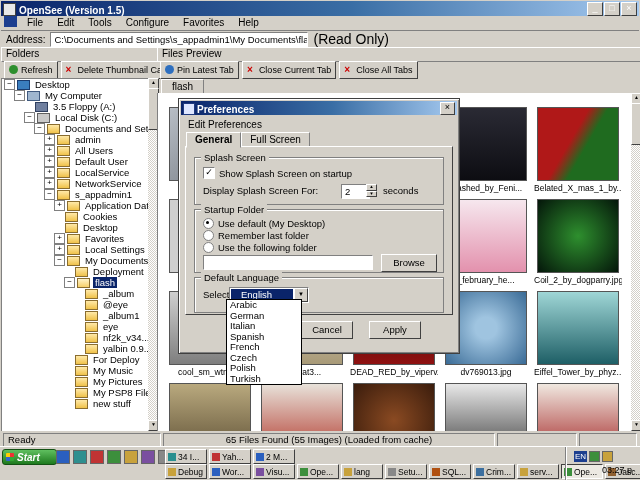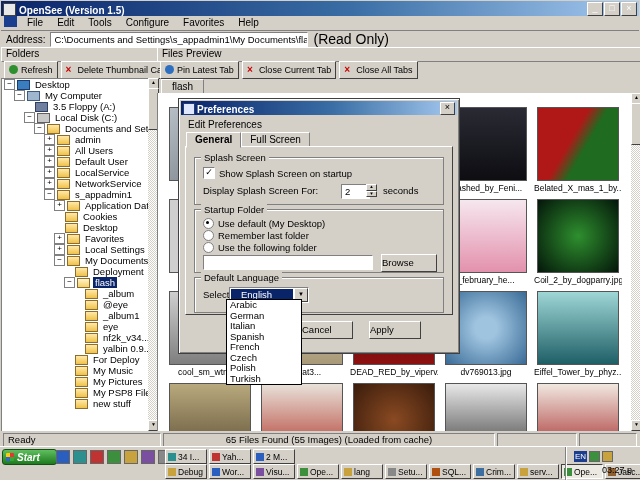--- a/index.html
+++ b/index.html
@@ -108,21 +108,21 @@
     font-size:9px;line-height:9px;text-align:center;flex:none;}
   .radio{width:9px;height:9px;border-radius:50%;background:#fff;border:1px solid #808080;flex:none;position:relative;}
   .radio.sel::after{content:"";position:absolute;left:2px;top:2px;width:3px;height:3px;border-radius:50%;background:#000;}
   .spinval{position:absolute;width:24px;height:13px;background:#fff;border:1px solid;
     border-color:#808080 #fff #fff #808080;font-size:9.5px;line-height:13px;padding-left:3px;}
   .spinbtns{position:absolute;width:11px;height:13px;display:flex;flex-direction:column;}
   .spinbtn{flex:1;background:#d4d0c8;border:1px solid;border-color:#fff #404040 #404040 #fff;
     font-size:4.5px;line-height:4px;text-align:center;}
   .d-input{position:absolute;height:13px;background:#fff;border:1px solid;border-color:#808080 #fff #fff #808080;}
   .d-btn{position:absolute;height:16px;background:#d4d0c8;border:1px solid;border-color:#fff #404040 #404040 #fff;
-    font-size:9.5px;text-align:left;line-height:15px;}
+    font-size:9.5px;text-align:center;line-height:15px;}
   .combo{position:absolute;height:14px;display:flex;background:#fff;border:1px solid;border-color:#808080 #fff #fff #808080;}
   .combo-val{flex:1;background:#0a246a;color:#fff;font-size:9.5px;line-height:12px;padding:0 10px;margin:1px;white-space:nowrap;overflow:hidden;text-decoration:underline;}
   .combo-arrow{width:12px;background:#d4d0c8;border:1px solid;border-color:#fff #404040 #404040 #fff;
     font-size:6px;line-height:11px;text-align:center;flex:none;}
   .langlist{position:absolute;left:47px;top:200px;width:74px;background:#fff;border:1px solid #000;z-index:12;}
   .lang-opt{font-size:9.5px;line-height:10.5px;padding-left:3px;white-space:nowrap;}
 
   
   .taskbar{position:absolute;left:0;right:0;top:446px;height:34px;background:#d4d0c8;border-top:1px solid #fff;}
   .startbtn{position:absolute;left:2px;top:2px;width:50px;height:14px;border-radius:3px;

